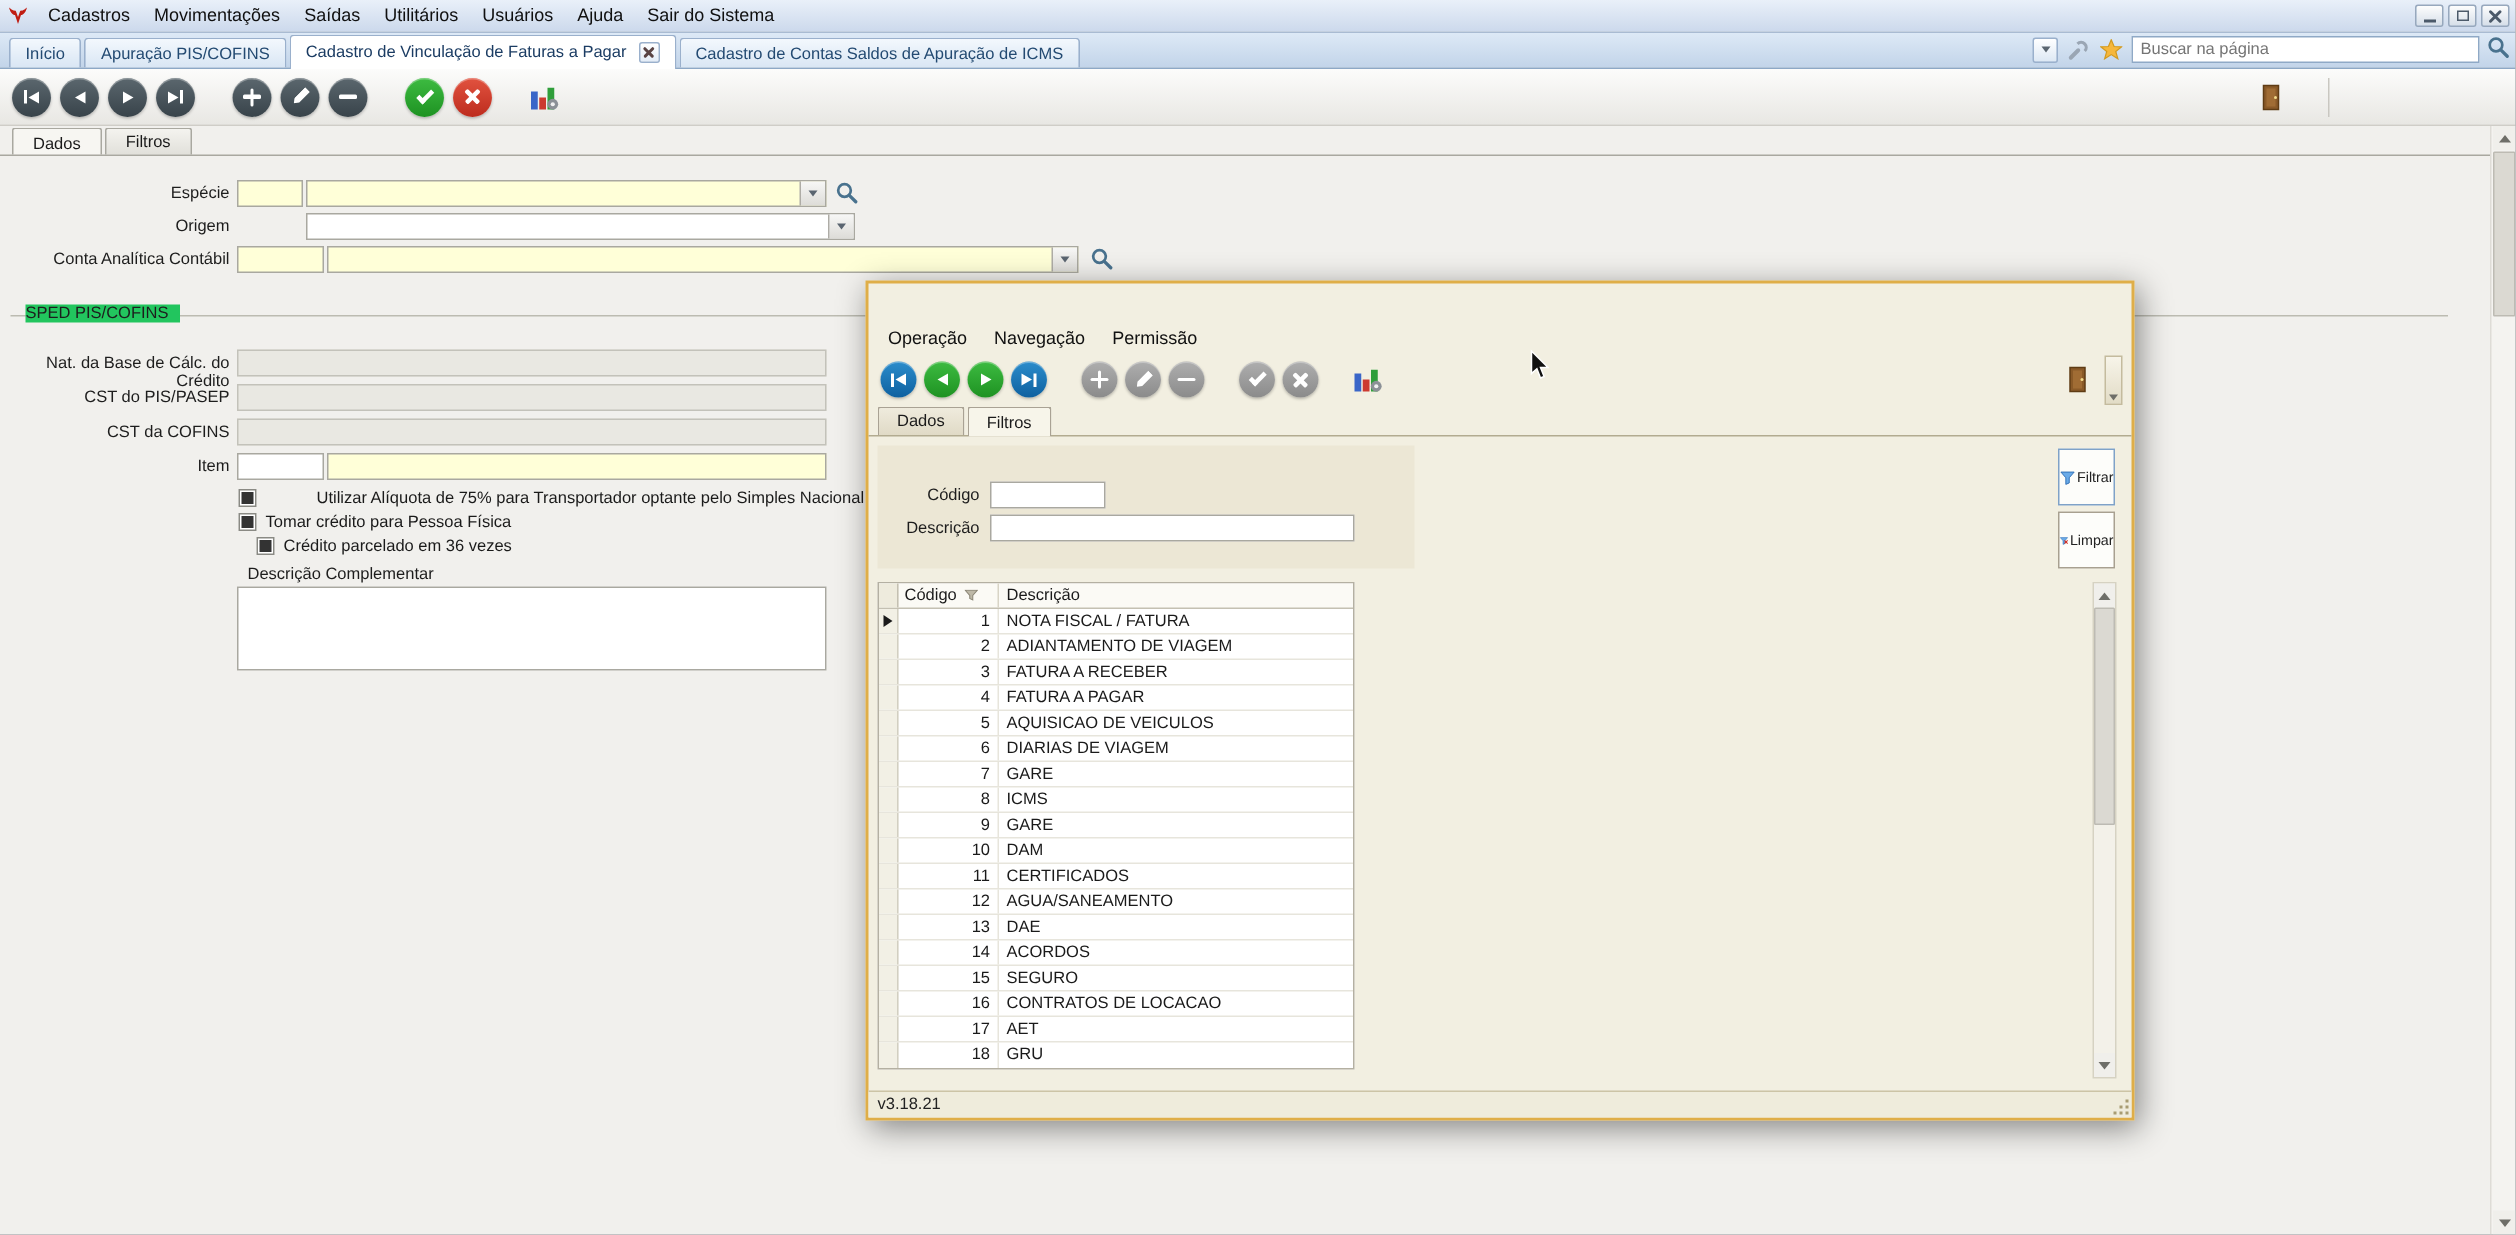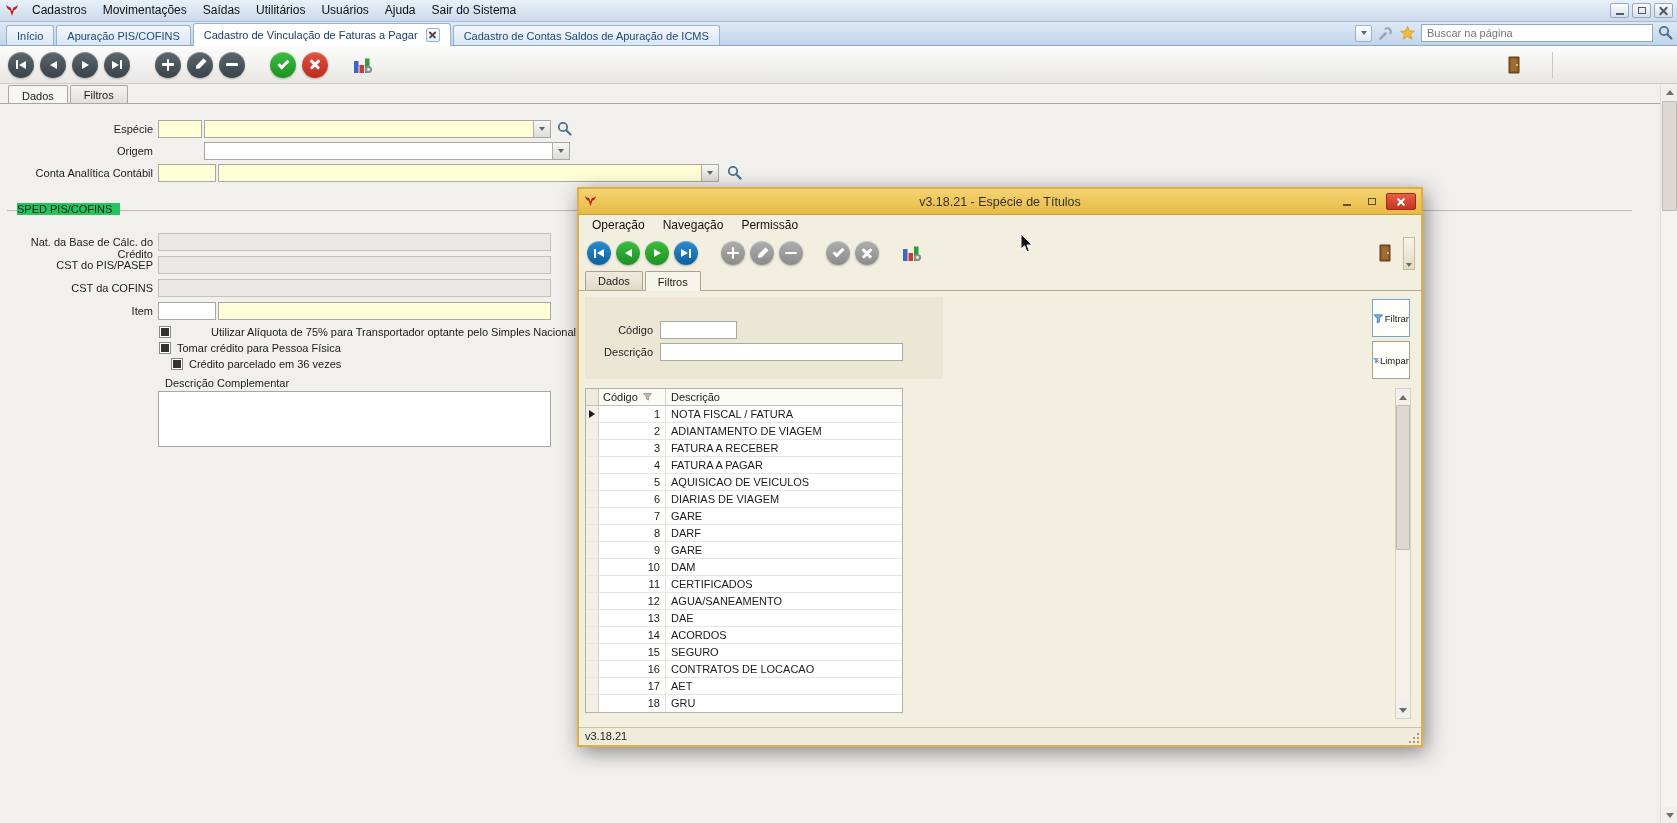--- a/index.html
+++ b/index.html
@@ -361,39 +361,20 @@
     <span class="sbarr sbup">
         <span class="tri-up"></span>
       </span>
     <span class="sbthumb" style="top:17px;height:110px;"></span>
     <span class="sbarr sbdn">
         <span class="tri-dn"></span>
       </span>
   </div>
 
   <div class="dialog">
-    <div class="dtitle">
-      <span class="logo">
-        <svg width="13" height="13" viewBox="0 0 14 14">
-            <path d="M1 1 C2 5 4 6 5 6 L7 12 L9 6 C10 6 12 5 13 1 C10.5 3.2 9 3.2 8.5 3.2 L7 7.4 L5.5 3.2 C5 3.2 3.5 3.2 1 1 Z" fill="#c01d12"></path>
-          </svg>
-      </span>
-      <span class="dtext">v3.18.21 - Espécie de Títulos</span>
-      <span class="dbtns">
-        <span class="dbtn">
-            <span class="i-min"></span>
-          </span>
-        <span class="dbtn">
-            <span class="i-max"></span>
-          </span>
-        <span class="dbtn dclose">
-            <span class="i-x"></span>
-          </span>
-      </span>
-    </div>
 
     <div class="dmenu">
       <span class="dmitem">Operação</span>
       <span class="dmitem">Navegação</span>
       <span class="dmitem">Permissão</span>
     </div>
 
     <div class="dtoolbar">
       <span class="cbtn small c-blue">
           <span class="navg">
@@ -525,21 +506,21 @@
           <span class="gdesc">DIARIAS DE VIAGEM</span>
         </div>
       <div class="grow">
           <span class="gsel"></span>
           <span class="gcod">7</span>
           <span class="gdesc">GARE</span>
         </div>
       <div class="grow">
           <span class="gsel"></span>
           <span class="gcod">8</span>
-          <span class="gdesc">DARF</span>
+          <span class="gdesc">ICMS</span>
         </div>
       <div class="grow">
           <span class="gsel"></span>
           <span class="gcod">9</span>
           <span class="gdesc">GARE</span>
         </div>
       <div class="grow">
           <span class="gsel"></span>
           <span class="gcod">10</span>
           <span class="gdesc">DAM</span>

